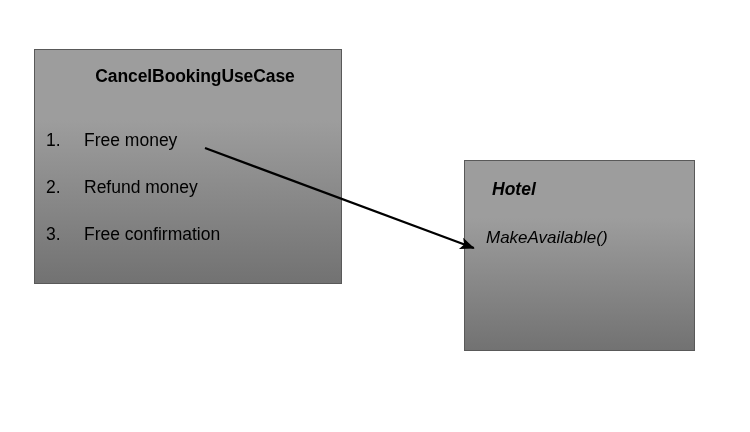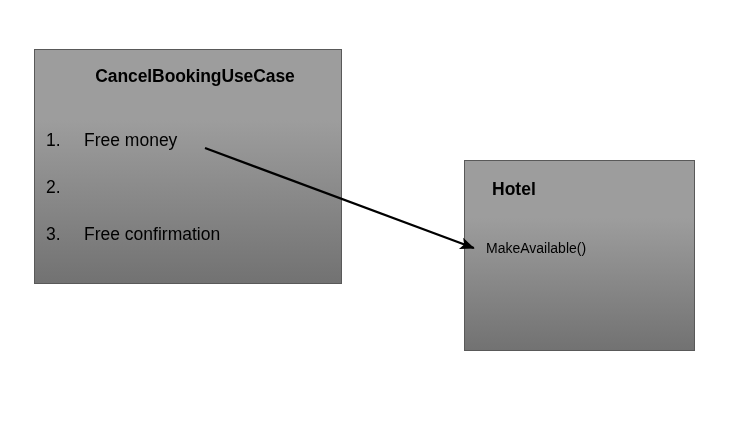--- a/index.html
+++ b/index.html
@@ -83,22 +83,22 @@
     position: absolute;
     left: 27px;
     top: 18px;
     font-size: 17.5px;
     font-weight: bold;
     white-space: nowrap;
   }
   #hotel-method {
     position: absolute;
     left: 21px;
-    top: 79px;
-    font-size: 14px;
+    top: 67px;
+    font-size: 17px;
     font-weight: normal;
     white-space: nowrap;
   }
 
   
   #arrow-layer {
     position: absolute;
     left: 0;
     top: 0;
     width: 750px;
@@ -114,29 +114,30 @@
   <div class="shape-box" id="usecase-box" style="background: linear-gradient(rgb(157, 157, 157) 0%, rgb(157, 157, 157) 30%, rgb(114, 114, 114) 100%); border-color: rgb(89, 89, 89); color: rgb(0, 0, 0);">
     <div id="usecase-title">CancelBookingUseCase</div>
 
     <div id="usecase-steps">
       <div class="step-row">
         <span class="step-num">1.</span>
         <span class="step-text">Free money</span>
       </div>
       <div class="step-row">
         <span class="step-num">2.</span>
+        <span class="step-text">Refund money</span>
       </div>
       <div class="step-row">
         <span class="step-num">3.</span>
         <span class="step-text">Free confirmation</span>
       </div>
     </div>
   </div>
 
-  <div class="shape-box" id="hotel-box" style="background: linear-gradient(rgb(157, 157, 157) 0%, rgb(157, 157, 157) 30%, rgb(114, 114, 114) 100%); border-color: rgb(89, 89, 89); color: rgb(0, 0, 0);">
+  <div class="shape-box" id="hotel-box" style="background: linear-gradient(rgb(157, 157, 157) 0%, rgb(157, 157, 157) 30%, rgb(114, 114, 114) 100%); border-color: rgb(89, 89, 89); color: rgb(0, 0, 0); font-style: italic;">
     <div id="hotel-title">Hotel</div>
     <div id="hotel-method">MakeAvailable()</div>
   </div>
 
   <svg id="arrow-layer" viewBox="0 0 750 432" width="750" height="432">
     <defs>
       <marker id="arrowhead" markerWidth="7" markerHeight="7" refX="6.2" refY="3.1" orient="auto" markerUnits="strokeWidth">
         <path d="M0,0.35 L6.6,3.1 L0,5.85 L1.5,3.1 Z" fill="#000000"></path>
       </marker>
     </defs>

